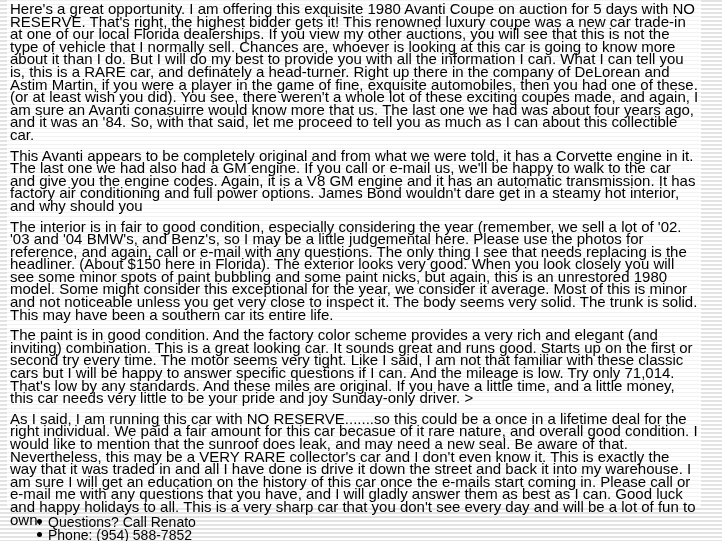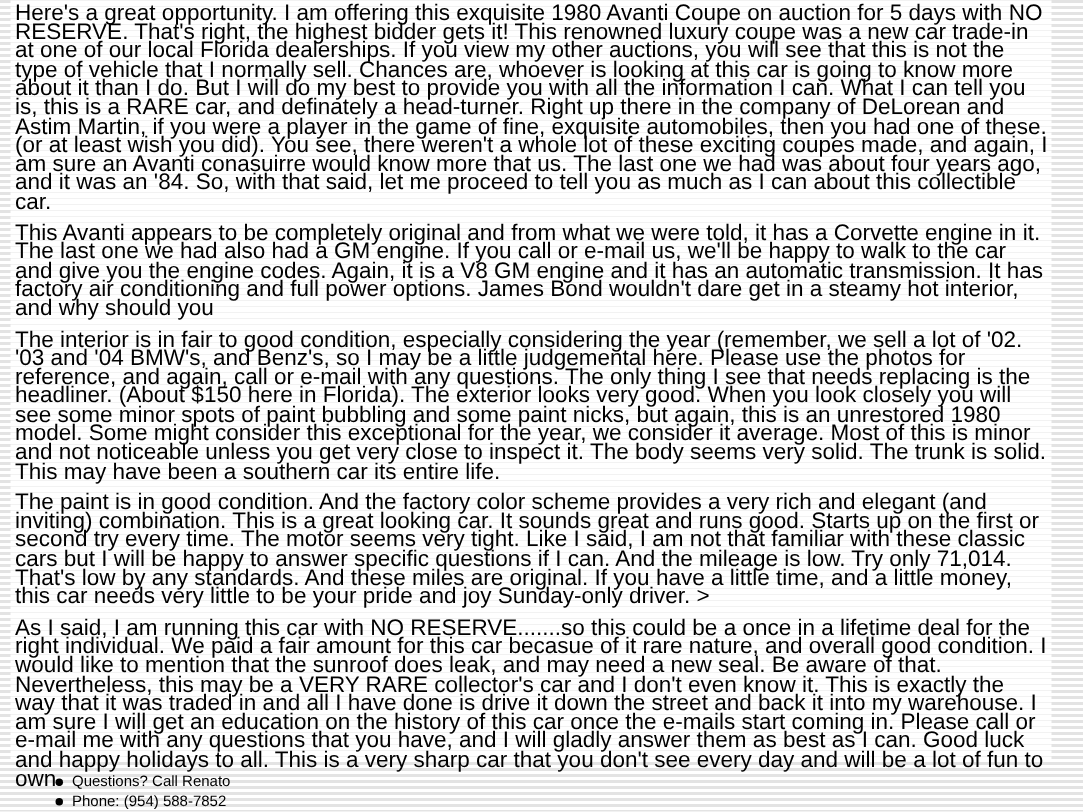--- a/index.html
+++ b/index.html
@@ -32,21 +32,21 @@
   }
   .description-panel p {
     margin: 0 0 8px 0;
   }
   .contact-list {
     position: absolute;
     left: 0;
     top: 515px;
     list-style: none;
     padding-left: 37px;
-    font-size: 10px;
+    font-size: 14px;
   }
   .contact-list li {
     display: flex;
     align-items: center;
     height: 13px;
     white-space: nowrap;
   }
   .bullet {
     width: 5px;
     height: 5px;

